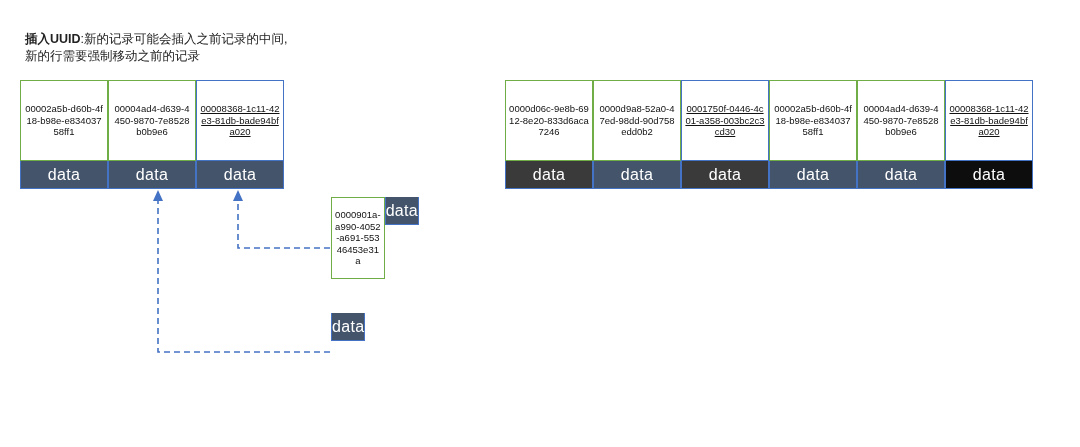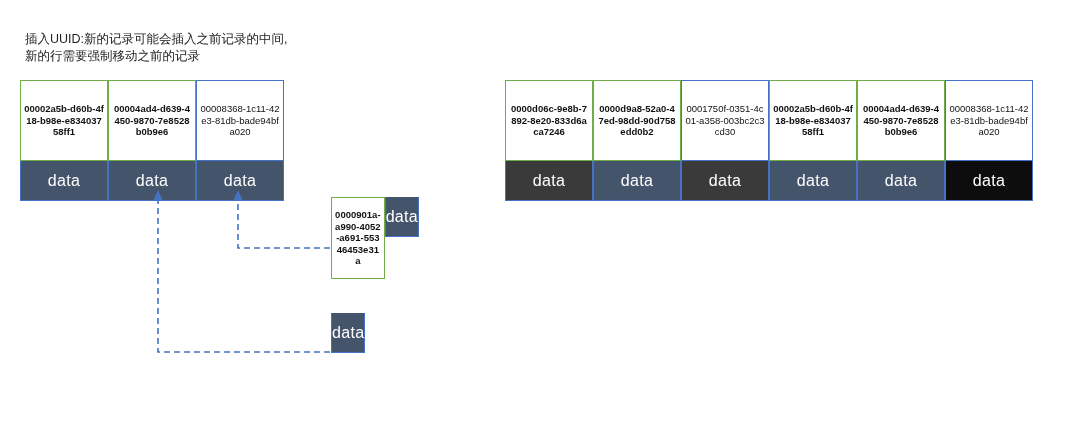--- a/index.html
+++ b/index.html
@@ -14,21 +14,21 @@
   .canvas{position:relative;width:1080px;height:447px;}
 
   
   .caption{
     position:absolute;
     font-size:12.5px;
     line-height:17px;
     color:#222222;
     white-space:pre-line;
   }
-  .caption .bold{font-weight:normal;}
+  .caption .bold{font-weight:bold;}
   #caption-left{left:25px;top:14px;width:330px;}
   #caption-right{left:510px;top:25px;width:420px;}
 
   
   .uuid-table{
     position:absolute;
     display:flex;
     flex-direction:row;
     align-items:stretch;
   }
@@ -47,25 +47,25 @@
     align-items:center;
     justify-content:center;
     text-align:center;
     font-size:9.5px;
     line-height:11.6px;
     color:#111111;
     padding:2px 3px;
     word-break:break-all;
     overflow:hidden;
   }
-  .uuid-cell.green{border-color:#70ad47;font-weight:bold;}
-  .uuid-cell.blue{border-color:#4472c4;}
+  .uuid-cell.green{border-color:#70ad47;}
+  .uuid-cell.blue{border-color:#4472c4;text-decoration:underline;}
   .data-cell{
     box-sizing:border-box;
-    height:40px;
+    height:28px;
     display:flex;
     align-items:center;
     justify-content:center;
     color:#ffffff;
     font-size:16px;
     letter-spacing:0.3px;
     border:1px solid #4472c4;
     border-top:none;
   }
   .data-cell.navy{background:#44546a;}
@@ -104,29 +104,29 @@
       <div class="data-cell navy">data</div>
     </div>
     <div class="uuid-col">
       <div class="uuid-cell blue">00008368-1c11-42e3-81db-bade94bfa020</div>
       <div class="data-cell navy">data</div>
     </div>
   </div>
 
   <div class="uuid-table" id="right-table" style="left:505px;top:80px;">
     <div class="uuid-col">
-      <div class="uuid-cell green">0000d06c-9e8b-7892-8e20-833d6aca7246</div>
+      <div class="uuid-cell green">0000d06c-9e8b-6912-8e20-833d6aca7246</div>
       <div class="data-cell charcoal">data</div>
     </div>
     <div class="uuid-col">
       <div class="uuid-cell green">0000d9a8-52a0-47ed-98dd-90d758edd0b2</div>
       <div class="data-cell navy">data</div>
     </div>
     <div class="uuid-col">
-      <div class="uuid-cell blue">0001750f-0351-4c01-a358-003bc2c3cd30</div>
+      <div class="uuid-cell blue">0001750f-0446-4c01-a358-003bc2c3cd30</div>
       <div class="data-cell charcoal">data</div>
     </div>
     <div class="uuid-col">
       <div class="uuid-cell green">00002a5b-d60b-4f18-b98e-e83403758ff1</div>
       <div class="data-cell navy">data</div>
     </div>
     <div class="uuid-col">
       <div class="uuid-cell green">00004ad4-d639-4450-9870-7e8528b0b9e6</div>
       <div class="data-cell navy">data</div>
     </div>

